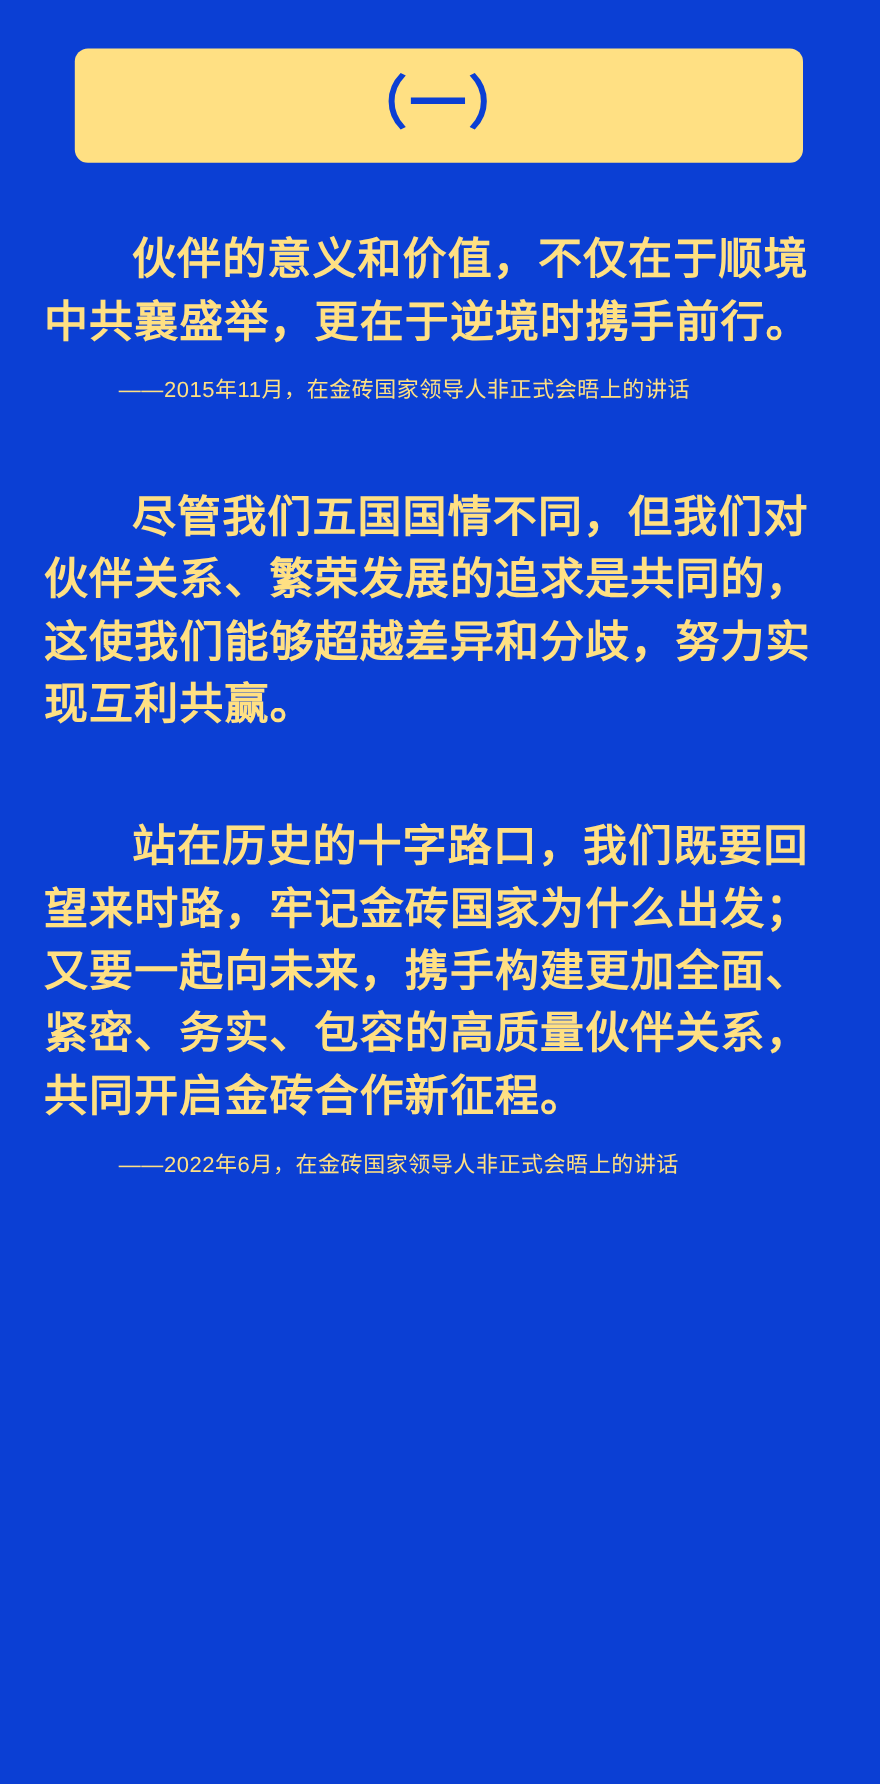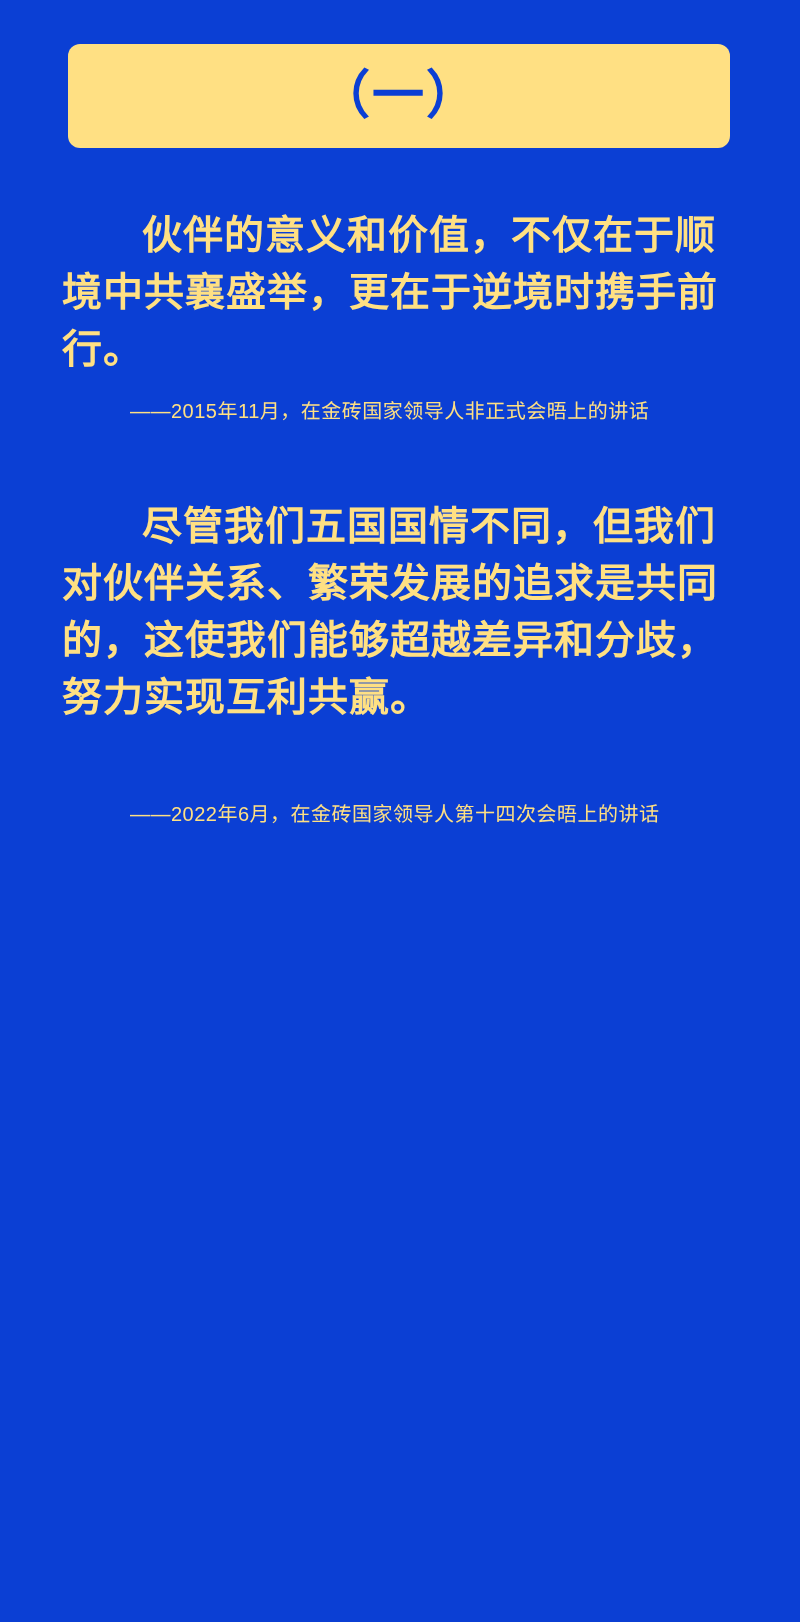--- a/index.html
+++ b/index.html
@@ -41,21 +41,21 @@
     color: #0b3fd4;
     letter-spacing: 2px;
     line-height: 1;
   }
   
   .content {
     position: absolute;
     left: 0;
     top: 150px;
     width: 800px;
-    padding: 0 62px 0 62px;
+    padding: 0 62px 0 40px;
     box-sizing: border-box;
   }
   .quote-block {
     margin-bottom: 46px;
   }
   .quote-text {
     font-family: "Liberation Serif", "DejaVu Serif", serif;
     font-weight: 700;
     font-size: 40px;
     line-height: 1.42;
@@ -91,17 +91,18 @@
     <div class="quote-block block-gap-first">
       <p class="quote-text">伙伴的意义和价值，不仅在于顺境中共襄盛举，更在于逆境时携手前行。</p>
       <p class="quote-source">——2015年11月，在金砖国家领导人非正式会晤上的讲话</p>
     </div>
 
     <div class="quote-block block-gap">
       <p class="quote-text">尽管我们五国国情不同，但我们对伙伴关系、繁荣发展的追求是共同的，这使我们能够超越差异和分歧，努力实现互利共赢。</p>
     </div>
 
     <div class="quote-block block-gap">
-      <p class="quote-source">——2022年6月，在金砖国家领导人第十四次会晤上的讲话</p>
+      <p class="quote-text">站在历史的十字路口，我们既要回望来时路，牢记金砖国家为什么出发；又要一起向未来，携手构建更加全面、紧密、务实、包容的高质量伙伴关系，共同开启金砖合作新征程。</p>
+      <p class="quote-source">——2022年6月，在金砖国家领导人非正式会晤上的讲话</p>
     </div>
 
   </div>
 </div>
 
 </body></html>

